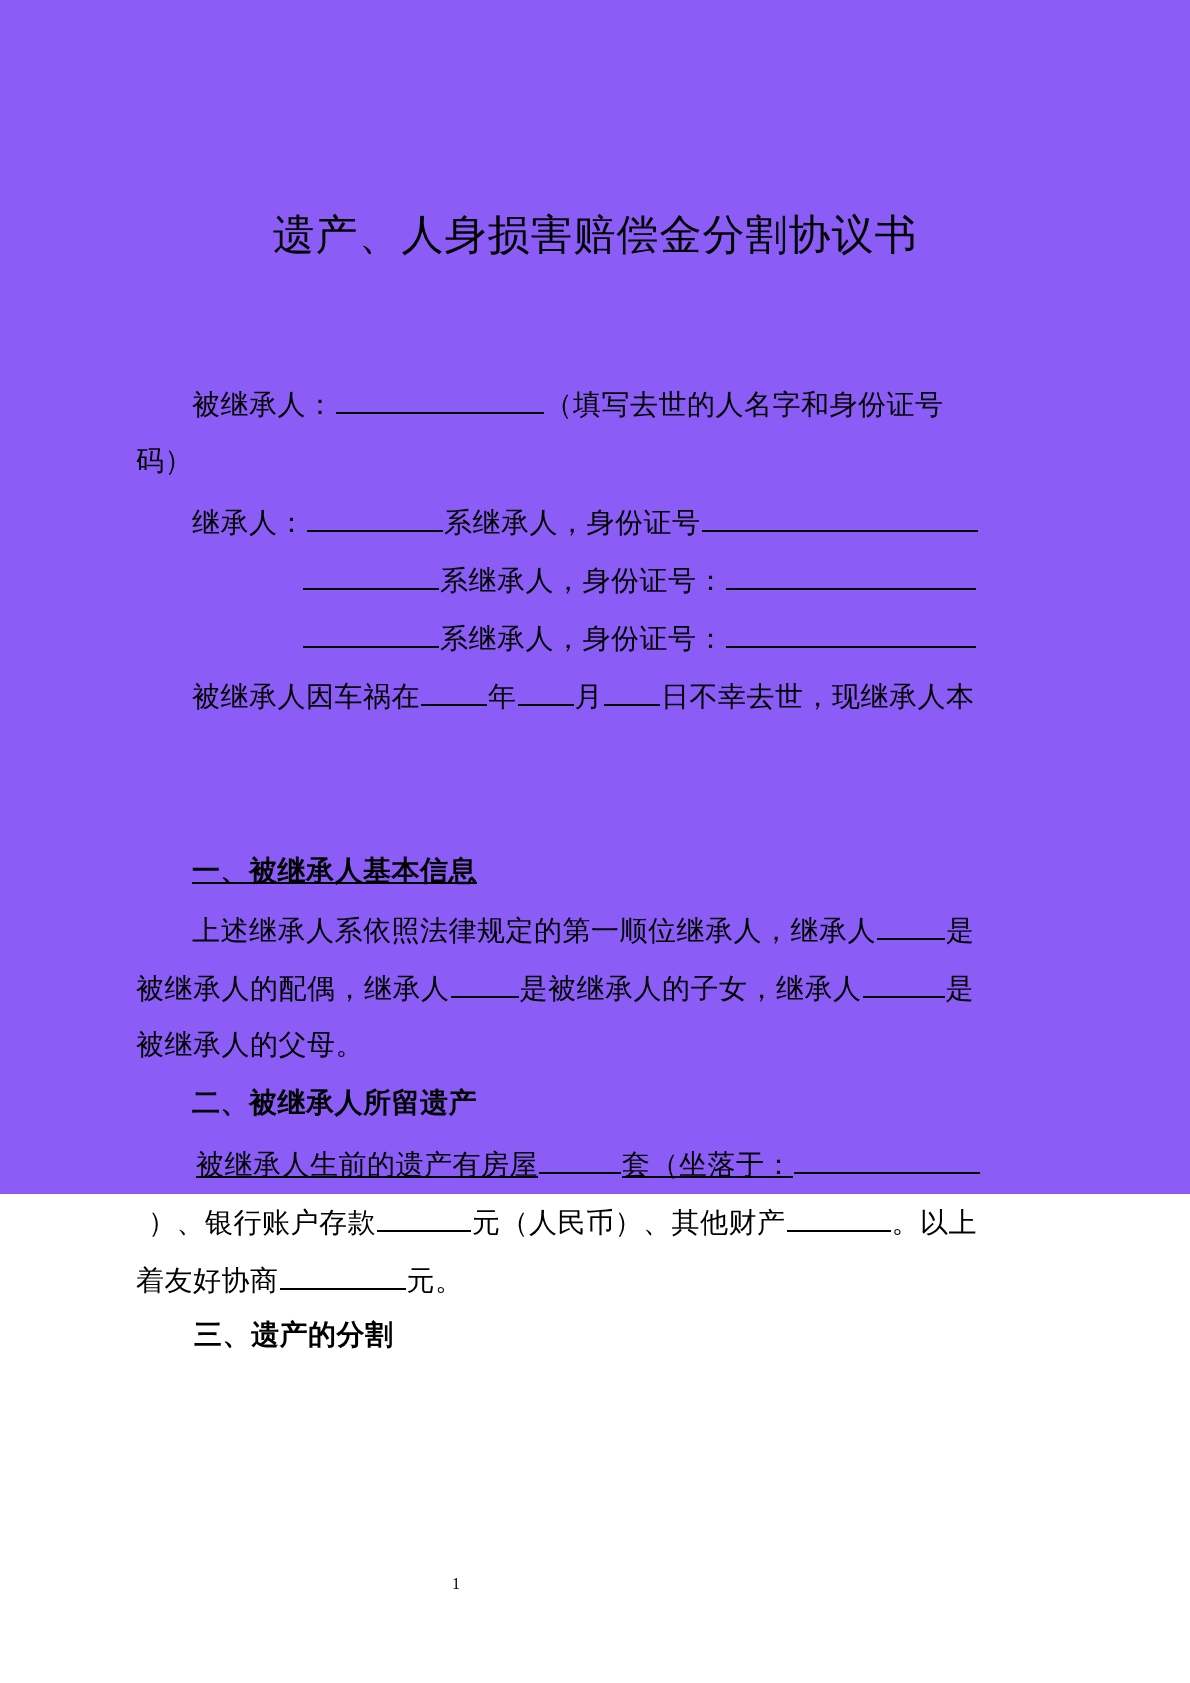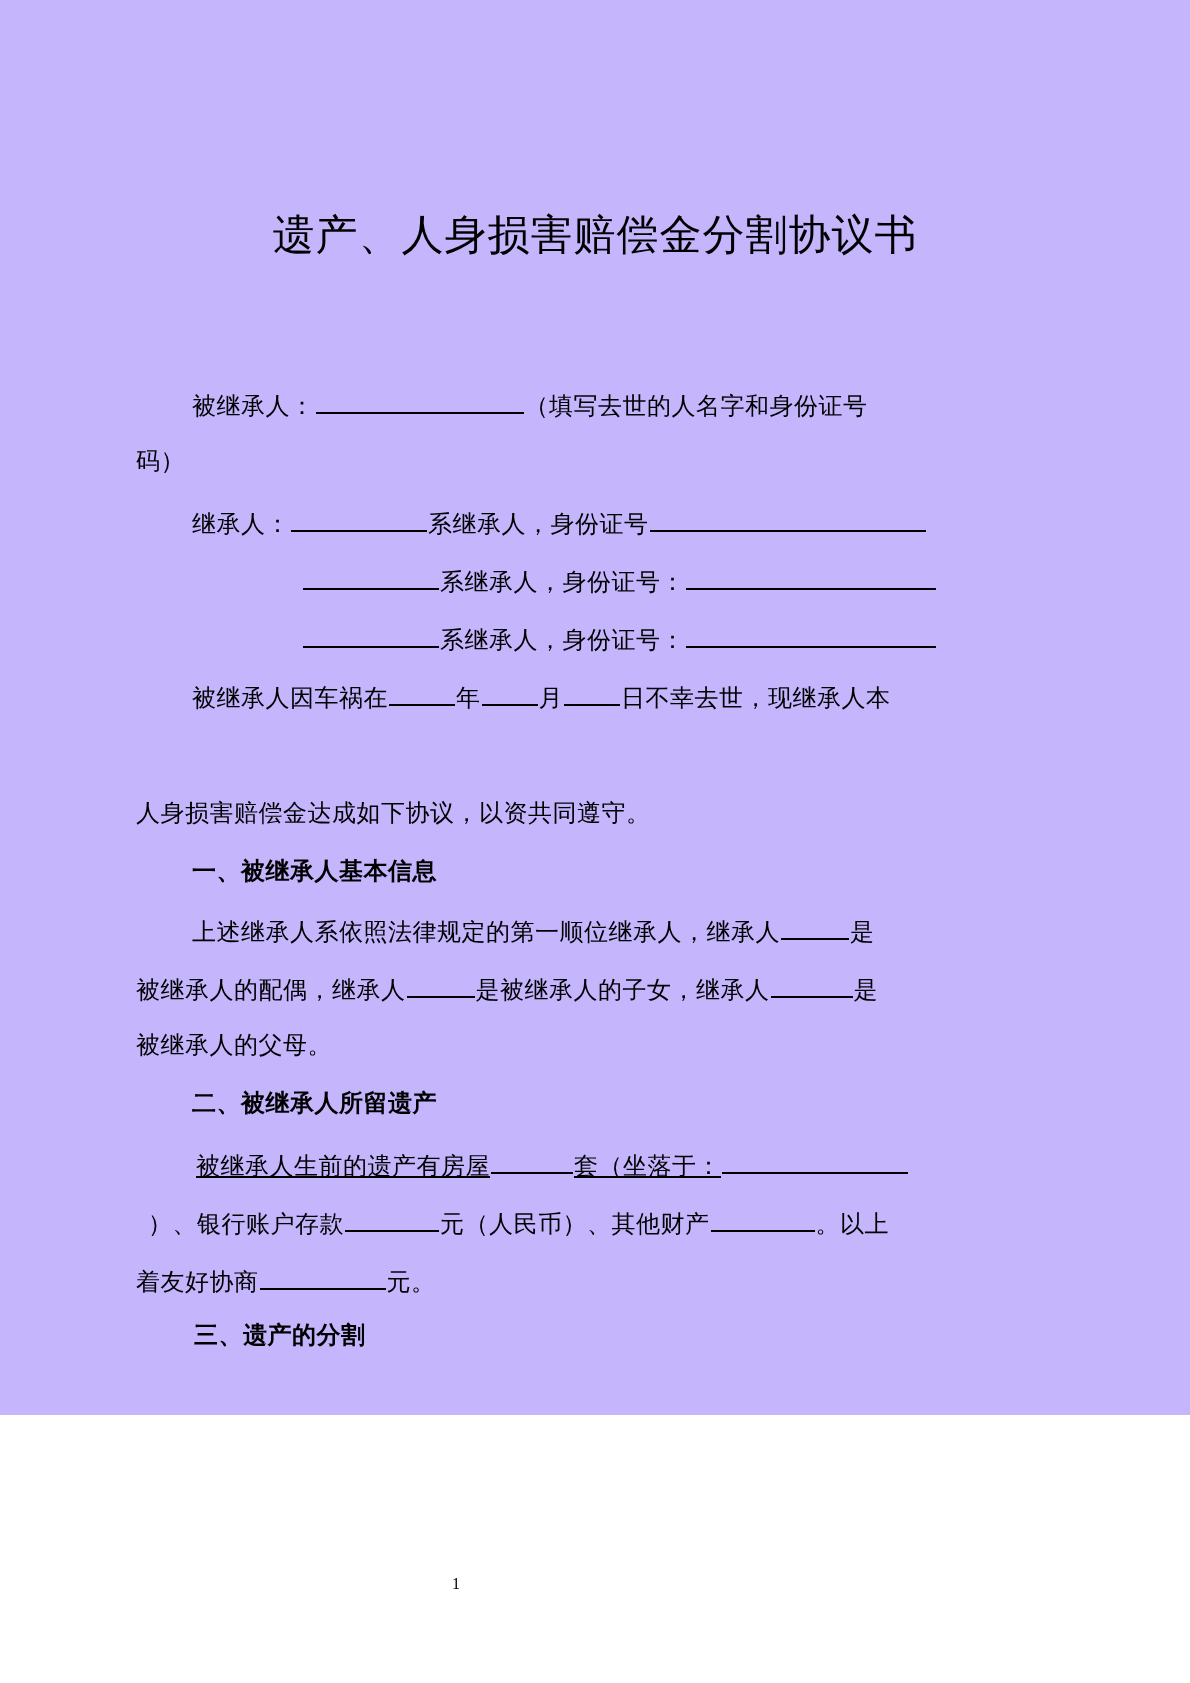--- a/index.html
+++ b/index.html
@@ -1,19 +1,19 @@
 <!DOCTYPE html>
 <html><head>
 <meta charset="utf-8">
 <style>
   html, body { margin: 0; padding: 0; background: #ffffff; }
   body { width: 1190px; height: 1683px; position: relative; overflow: hidden;
          font-family: "DejaVu Serif", "Liberation Serif", serif; color: #000; }
-  .page { position: absolute; left: 0; top: 0; width: 1190px; height: 1415px; background: #c4b5fd; }
-  .line { position: absolute; left: 0; white-space: nowrap; font-size: 24px; line-height: 34px; letter-spacing: 0.5px; }
+  .page { position: absolute; left: 0; top: 0; width: 1190px; height: 1194px; background: #8b5cf6; }
+  .line { position: absolute; left: 0; white-space: nowrap; font-size: 28px; line-height: 34px; letter-spacing: 0.5px; }
   .title { position: absolute; left: 0; width: 1190px; top: 210px; text-align: center;
            font-size: 42px; line-height: 50px; letter-spacing: 1px; }
   .heading { font-weight: bold; }
   .blank { display: inline-block; border-bottom: 2px solid #000; height: 26px; vertical-align: baseline; margin: 0 1px; }
   .pagenum { position: absolute; top: 1575px; left: 452px; font-size: 16px;
              font-family: "Liberation Serif", serif; }
 </style>
 </head>
 <body>
 
@@ -32,23 +32,22 @@
   <div class="line" style="left:302px; top:562px;">
     <span class="blank" style="width:136px;"></span><span>系继承人，身份证号：</span><span class="blank" style="width:250px;"></span>
   </div>
   <div class="line" style="left:302px; top:620px;">
     <span class="blank" style="width:136px;"></span><span>系继承人，身份证号：</span><span class="blank" style="width:250px;"></span>
   </div>
 
   <div class="line" style="left:192px; top:678px;font-family:Liberation Mono, monospace;">
     <span>被继承人因车祸在</span><span class="blank" style="width:66px;"></span><span>年</span><span class="blank" style="width:56px;"></span><span>月</span><span class="blank" style="width:56px;"></span><span>日不幸去世，现继承人本</span>
   </div>
-  <div class="line" style="left:136px; top:796px;">人身损害赔偿金达成如下协议，以资共同遵守。</div>
 
-  <div class="line heading" style="left:192px; top:854px;">一、被继承人基本信息</div>
+  <div class="line heading" style="left:192px; top:854px;text-decoration:underline;">一、被继承人基本信息</div>
   <div class="line" style="left:192px; top:912px;">
     <span>上述继承人系依照法律规定的第一顺位继承人，继承人</span><span class="blank" style="width:68px;"></span><span>是</span>
   </div>
   <div class="line" style="left:136px; top:970px;">
     <span>被继承人的配偶，继承人</span><span class="blank" style="width:68px;"></span><span>是被继承人的子女，继承人</span><span class="blank" style="width:82px;"></span><span>是</span>
   </div>
   <div class="line" style="left:136px; top:1028px;">被继承人的父母。</div>
 
   <div class="line heading" style="left:192px; top:1086px;text-align:right;">二、被继承人所留遗产</div>
   <div class="line" style="left:196px; top:1146px;text-decoration:underline;">

